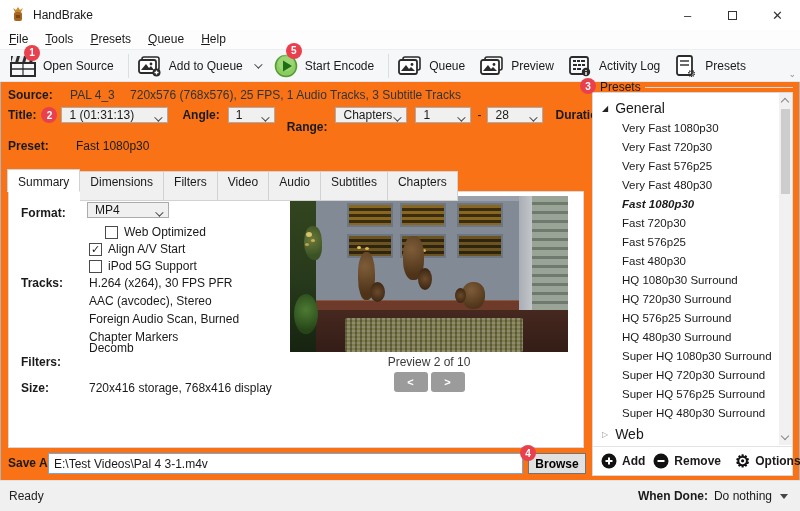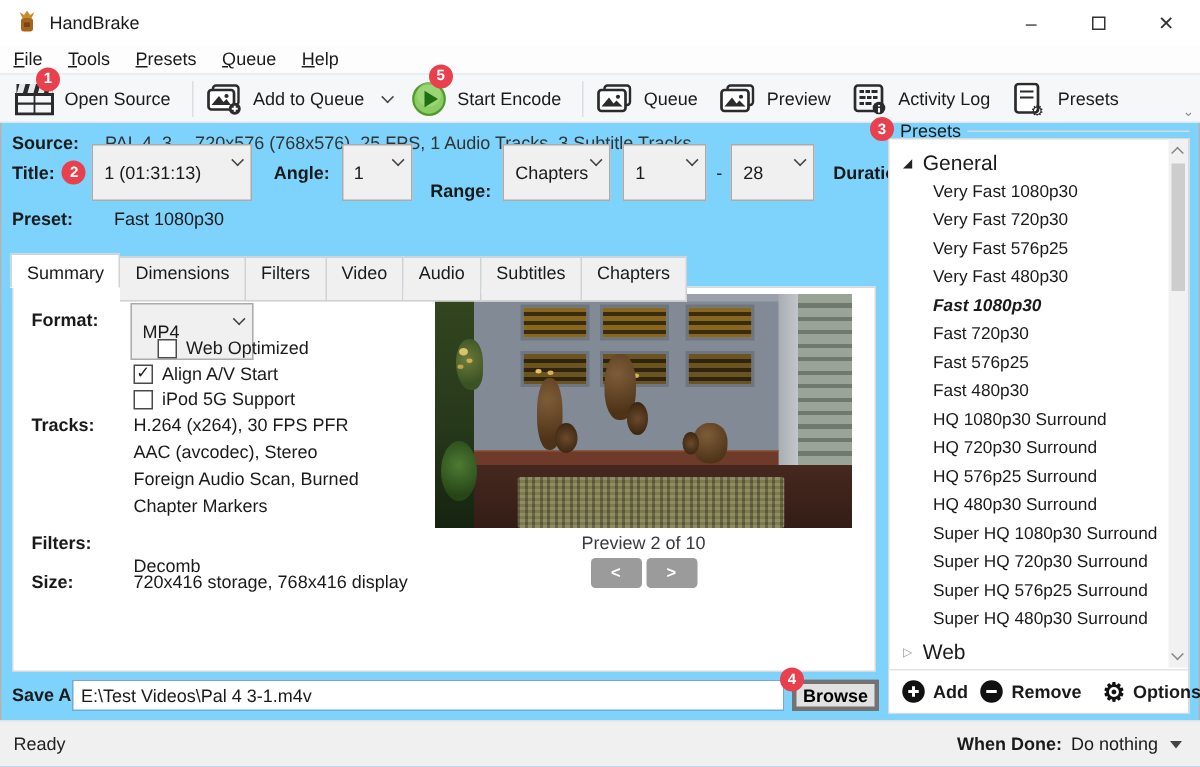--- a/index.html
+++ b/index.html
@@ -1,17 +1,17 @@
 <!DOCTYPE html>
 <html><head>
 <meta charset="utf-8">
 <style>
   * { margin:0; padding:0; box-sizing:border-box; }
   html,body { width:800px; height:511px; font-family:"Liberation Sans", sans-serif; }
-  .window { position:relative; width:800px; height:511px; background:#7dd3fc; overflow:hidden;
+  .window { position:relative; width:800px; height:511px; background:#f97316; overflow:hidden;
             box-shadow:inset 0 0 0 1px #b3b3b3; font-size:12px; color:#1a1a1a; }
 
   
   .titlebar { position:absolute; left:0; top:0; width:100%; height:30px; background:#ffffff; }
   .app-icon { position:absolute; left:10px; top:7px; width:16px; height:16px; }
   .app-title { position:absolute; left:33px; top:8px; font-size:12px; }
   .win-controls { position:absolute; right:0; top:0; height:30px; display:flex; }
   .win-btn { width:45px; height:30px; display:flex; align-items:center; justify-content:center;
              font-size:13px; color:#333; }
   .win-btn .sq { width:9px; height:9px; border:1px solid #333; display:inline-block; }
@@ -33,21 +33,21 @@
           transform:rotate(45deg) translateY(-2px); margin-left:4px; }
   .tb-overflow { position:absolute; right:4px; bottom:2px; color:#8a8f94; font-size:9px; }
 
   
   .lbl { font-weight:bold; }
   .row-source { position:absolute; left:8px; top:88px; }
   .row-source .src-name { margin-left:14px; color:#333; }
   .row-source .src-details { margin-left:12px; color:#333; }
 
   .row-title { position:absolute; left:8px; top:103px; height:24px; display:flex; align-items:center; }
-  .combo { position:relative; height:38px; background:#f0f0f0; border:1px solid #ababab; display:flex;
+  .combo { position:relative; height:16px; background:#f0f0f0; border:1px solid #ababab; display:flex;
            align-items:center; padding:0 18px 0 7px; font-size:12px; }
   .combo .chev { position:absolute; right:7px; top:8px; }
   .row-title .badge { position:relative; margin:0 4px 0 5px; }
 
   .row-preset { position:absolute; left:8px; top:139px; }
   .row-preset .val { margin-left:24px; }
 
   
   .tabs { position:absolute; left:7px; top:171px; display:flex; z-index:3; }
   .tab { height:30px; padding:3px 10px; background:#f0f0f0; border:1px solid #d2d2d2; border-left:none; font-size:12px; }
@@ -94,21 +94,21 @@
   .pv-caption { position:absolute; left:281px; top:163px; width:278px; text-align:center; color:#3a3a3a; }
   .pv-nav { position:absolute; left:281px; top:180px; width:278px; display:flex; justify-content:center; gap:3px; }
   .pv-btn { width:34px; height:20px; background:#9b9b9b; color:#fff; border:none; border-radius:3px;
             font-size:11px; font-weight:bold; display:flex; align-items:center; justify-content:center; }
 
   
   .row-save { position:absolute; left:8px; top:453px; display:flex; align-items:center; }
   .save-input { position:absolute; left:40px; top:0px; width:475px; height:21px; border:1px solid #72a9dd;
                 font-family:"Liberation Sans",sans-serif; font-size:12px; padding:0 5px; color:#1a1a1a; }
   .browse-btn { position:absolute; left:520px; top:0px; width:58px; height:21px; background:#e1e1e1;
-                border:3px solid #737373; font-size:12px; font-weight:bold; display:flex; align-items:center; justify-content:center; }
+                border:1px solid #737373; font-size:12px; font-weight:bold; display:flex; align-items:center; justify-content:center; }
   .badge-browse { position:absolute; left:512px; top:-8px; }
 
   
   .pr-header { position:absolute; left:600px; top:80px; font-size:12px; }
   .badge-presets { position:absolute; left:580px; top:78px; }
   .pr-headline { position:absolute; left:645px; top:87px; width:148px; border-top:1px solid #d9d9d9; }
   .pr-box { position:absolute; left:592px; top:92px; width:201px; height:384px; border:1px solid #d9d9d9; background:#fff; }
   .pr-list { position:absolute; left:0; top:0; right:13px; bottom:30px; overflow:hidden; padding-top:4px; }
   .pr-group { height:22px; display:flex; align-items:center; gap:7px; padding-left:9px; font-size:14px; }
   .pr-arrow { font-size:8px; color:#222; }
@@ -313,21 +313,21 @@
 
     <span class="f-label" style="top:84px;">Tracks:</span>
     <div id="tracks-col">
         <div class="tracks-line" style="top: 84px; position: absolute;">H.264 (x264), 30 FPS PFR</div>
         <div class="tracks-line" style="top: 102px; position: absolute;">AAC (avcodec), Stereo</div>
         <div class="tracks-line" style="top: 120px; position: absolute;">Foreign Audio Scan, Burned</div>
         <div class="tracks-line" style="top: 138px; position: absolute;">Chapter Markers</div>
       </div>
 
     <span class="f-label" style="top:163px;">Filters:</span>
-    <span class="summary-val" style="top:178px;">Decomb</span>
+    <span class="summary-val" style="top:149px;">Decomb</span>
 
     <span class="f-label" style="top:189px;">Size:</span>
     <span class="summary-val" style="top:189px;">720x416 storage, 768x416 display</span>
 
     <div class="preview">
       <div class="pv-top"></div>
       <div class="pv-blinds"></div>
       <div class="pv-frame"></div>
       <div class="pv-pane lit" style="left:57px; top:7px;"></div>
       <div class="pv-pane lit" style="left:110px; top:7px;"></div>

